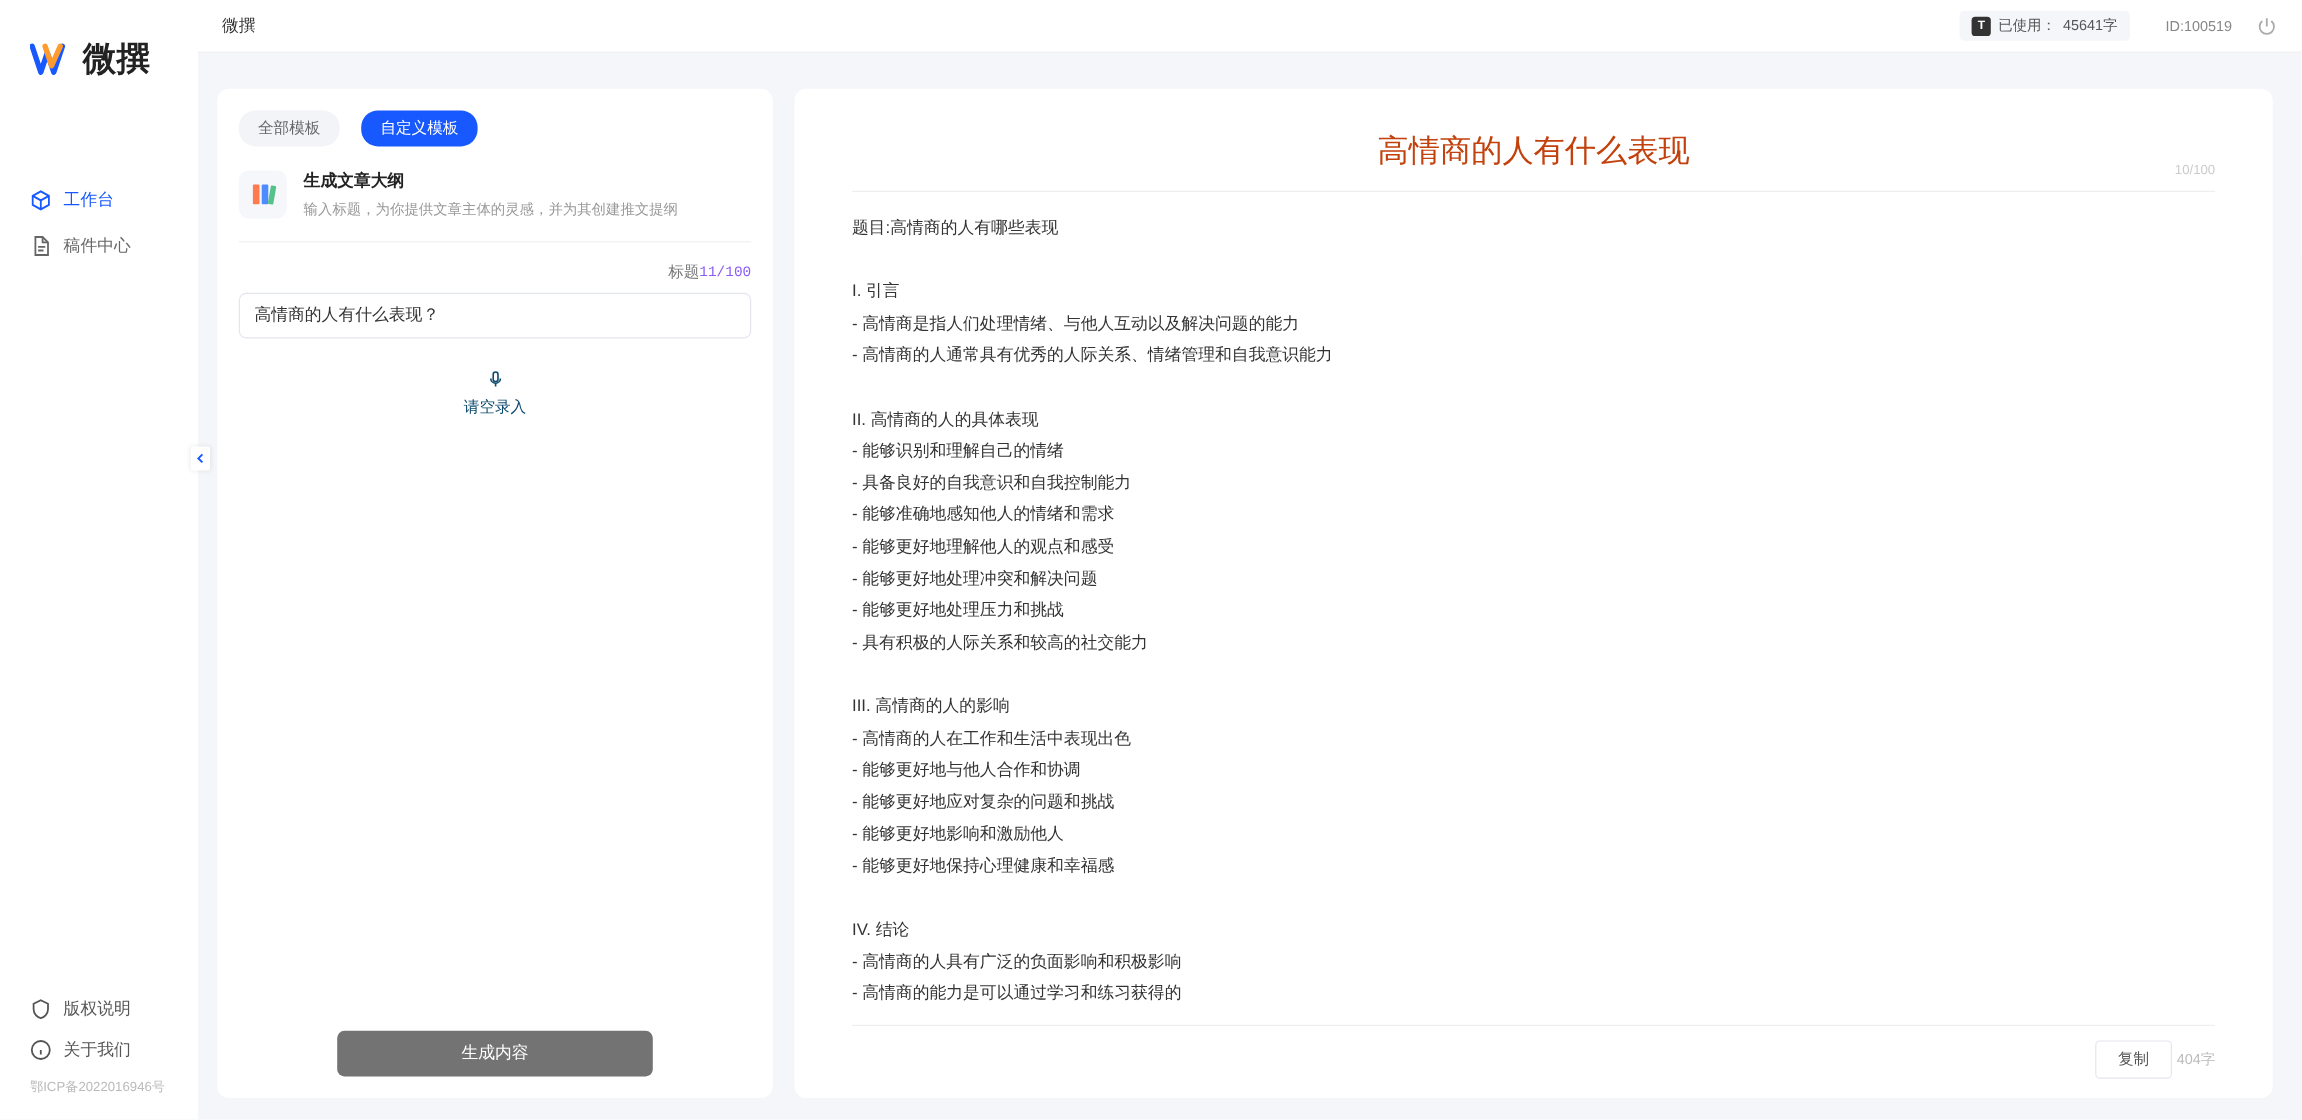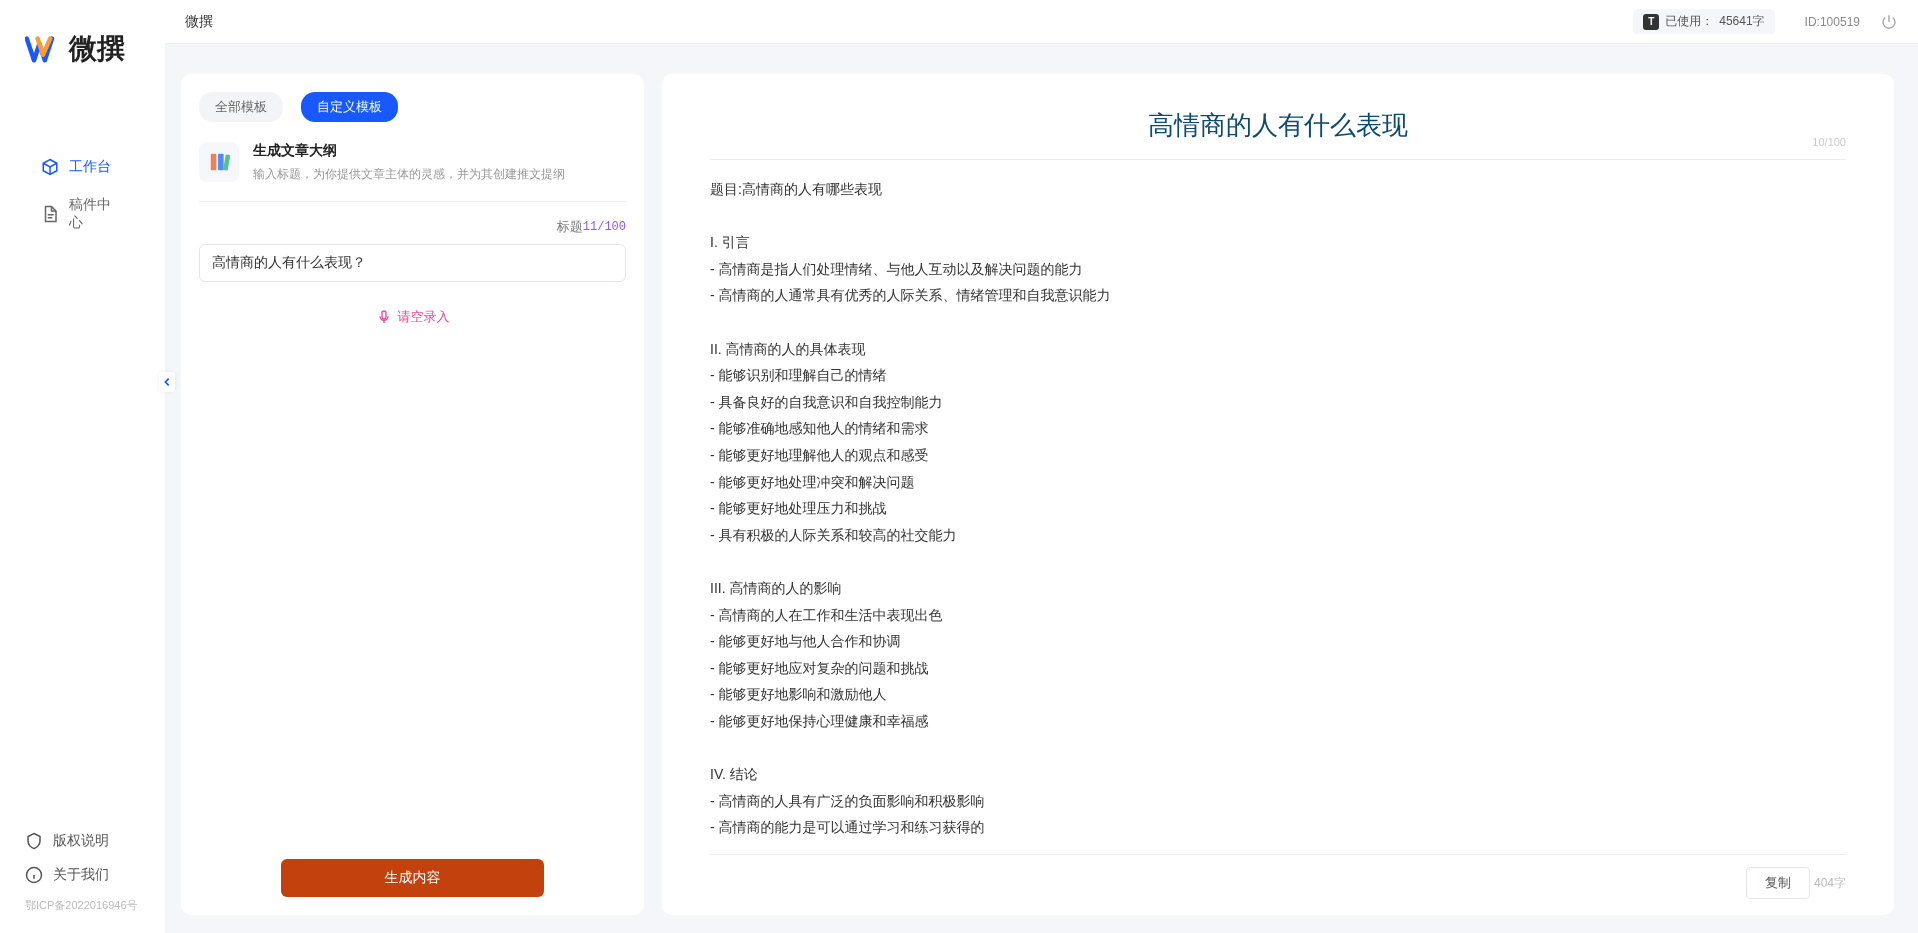--- a/index.html
+++ b/index.html
@@ -6,21 +6,21 @@
 body { font-family: -apple-system, BlinkMacSystemFont, "Segoe UI", "PingFang SC", "Microsoft YaHei", sans-serif; background: #f5f6fa; color: #333; font-size: 14px; overflow: hidden; }
 
 .app { display: flex; height: 933px; width: 1918px; }
 
 
 .sidebar { width: 165px; background: #fff; display: flex; flex-direction: column; position: relative; }
 .logo { display: flex; align-items: center; gap: 8px; padding: 30px 25px 20px; }
 .logo-mark { width: 36px; height: 32px; display: flex; align-items: center; }
 .logo-text { font-size: 28px; font-weight: 700; color: #222; }
 .nav { padding: 60px 0 0; flex: 1; }
-.nav-item { display: flex; align-items: center; gap: 10px; padding: 10px 41px; color: #666; cursor: pointer; }
+.nav-item { display: flex; align-items: center; gap: 10px; padding: 10px 25px; color: #666; cursor: pointer; }
 .nav-item.active { color: #1759ff; }
 .nav-item svg { width: 18px; height: 18px; flex-shrink: 0; }
 .nav-item span { font-size: 14px; }
 .sidebar-footer { padding: 0 0 12px; }
 .footer-item { display: flex; align-items: center; gap: 10px; padding: 8px 25px; color: #555; cursor: pointer; font-size: 14px; font-family: Liberation Serif, serif; }
 .footer-item svg { width: 18px; height: 18px; }
 .icp { padding: 6px 25px 8px; font-size: 11px; color: #bbb; }
 
 .collapse-handle { position: absolute; right: -10px; top: 372px; width: 16px; height: 20px; background: #fff; border-radius: 2px; display: flex; align-items: center; justify-content: center; cursor: pointer; box-shadow: 0 0 4px rgba(0,0,0,0.08); }
 .collapse-handle svg { width: 10px; height: 10px; fill: #1759ff; }
@@ -51,29 +51,29 @@
 .tpl-name { font-size: 14px; font-weight: 600; color: #222; margin-bottom: 6px; }
 .tpl-desc { font-size: 12px; color: #999; }
 
 .panel-left hr.sep { border: none; border-top: 1px solid #f0f0f2; margin: 0 18px 16px; }
 
 .form-block { padding: 0 18px; }
 .label-row { display: flex; justify-content: flex-end; align-items: center; margin-bottom: 8px; font-family: Liberation Mono, monospace; }
 .form-label { font-size: 13px; color: #777; }
 .char-count { font-size: 12px; color: #8b5cf6; }
 .title-input { width: 100%; border: 1px solid #e4e6ed; border-radius: 6px; padding: 10px 12px; font-size: 14px; color: #333; outline: none; }
-.voice-hint { display: flex; align-items: center; justify-content: center; gap: 6px; color: #ec4899; font-size: 13px; padding: 26px 0 0; }
+.voice-hint { display: flex; align-items: center; justify-content: center; gap: 6px; color: #0c4a6e; font-size: 13px; padding: 26px 0 0; flex-direction: column; }
 .voice-hint svg { width: 16px; height: 16px; }
 
 .panel-left .spacer { flex: 1; }
-.generate-btn { margin: 0 100px; height: 38px; background: #c2410c; color: #fff; border: none; border-radius: 6px; font-size: 14px; cursor: pointer; }
+.generate-btn { margin: 0 100px; height: 38px; background: #737373; color: #fff; border: none; border-radius: 6px; font-size: 14px; cursor: pointer; }
 
 
 .panel-right { flex: 1; background: #fff; border-radius: 10px; display: flex; flex-direction: column; padding: 20px 48px 16px; position: relative; }
-.output-title { text-align: center; font-size: 26px; font-weight: 500; color: #0c4a6e; font-family: "Songti SC", "SimSun", serif; padding: 14px 0 16px; }
+.output-title { text-align: center; font-size: 26px; font-weight: 500; color: #c2410c; font-family: "Songti SC", "SimSun", serif; padding: 14px 0 16px; }
 .output-count { position: absolute; right: 48px; top: 62px; font-size: 11px; color: #ccc; text-align: right; }
 .output-sep { border: none; border-top: 1px solid #eee; margin-bottom: 16px; }
 .output-body { flex: 1; font-size: 14px; line-height: 1.9; color: #333; white-space: pre-line; overflow-y: auto; }
 .output-footer { display: flex; align-items: center; justify-content: flex-end; gap: 4px; padding-top: 12px; border-top: 1px solid #eee; margin-top: 10px; }
 .copy-btn { border: 1px solid #e4e6ed; background: #fff; border-radius: 4px; padding: 6px 18px; font-size: 13px; color: #555; cursor: pointer; }
 .word-count { font-size: 12px; color: #bbb; }
 </style>
 </head>
 <body>
 

